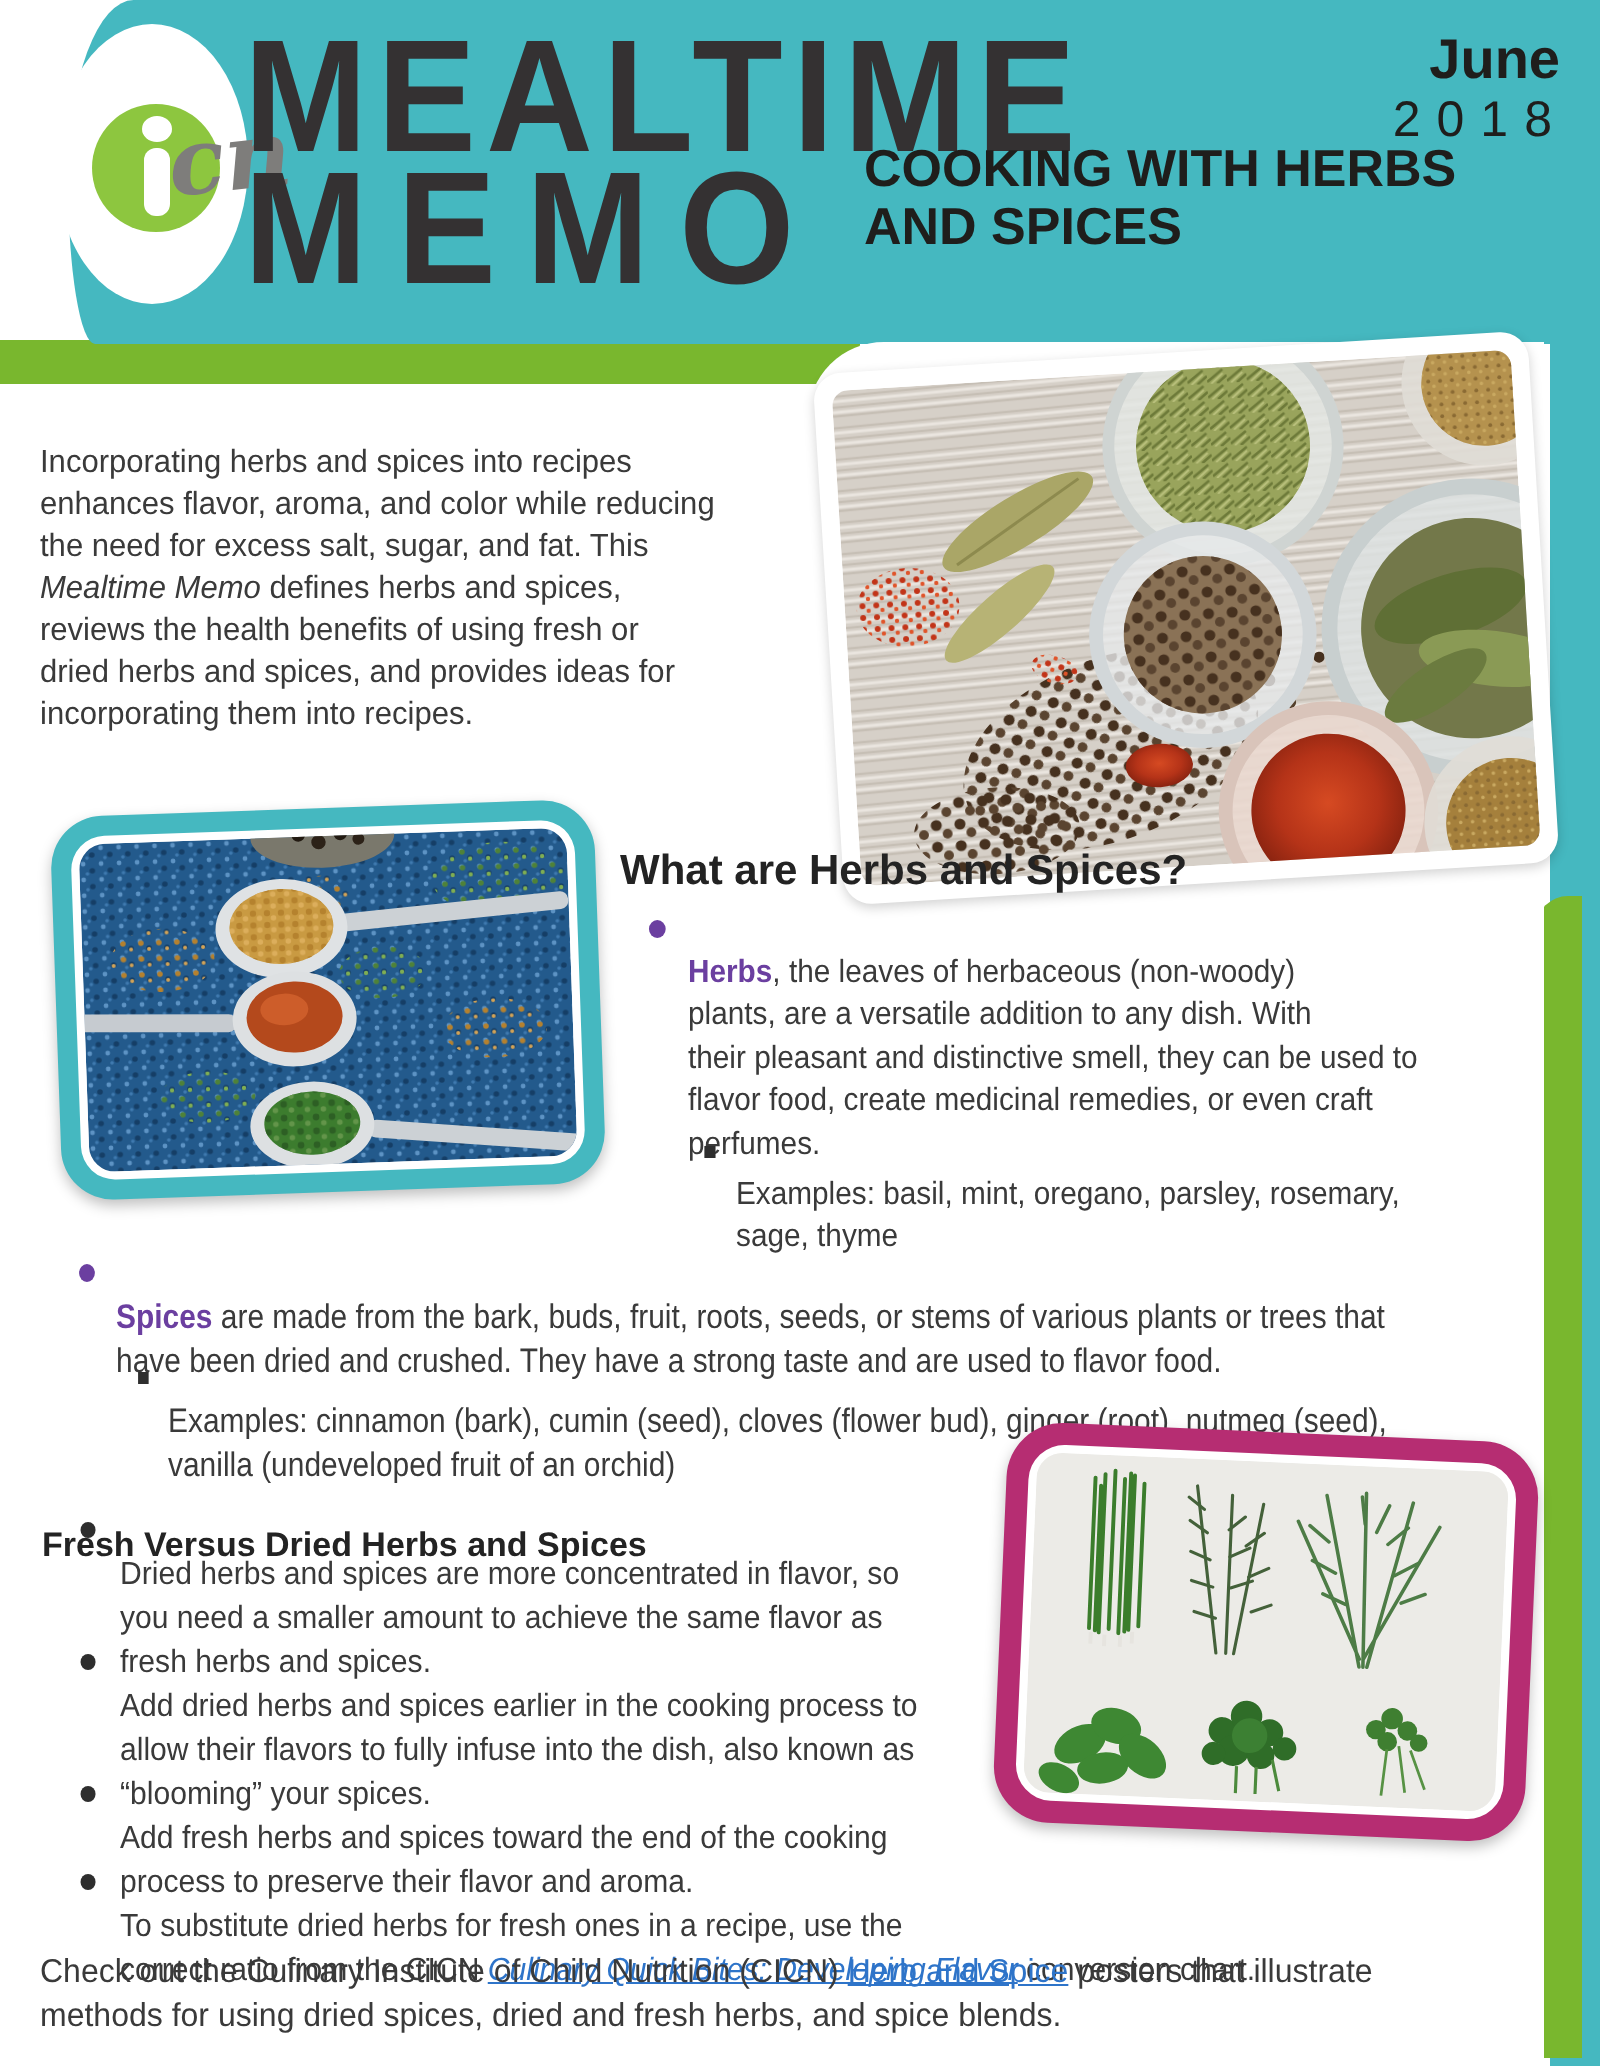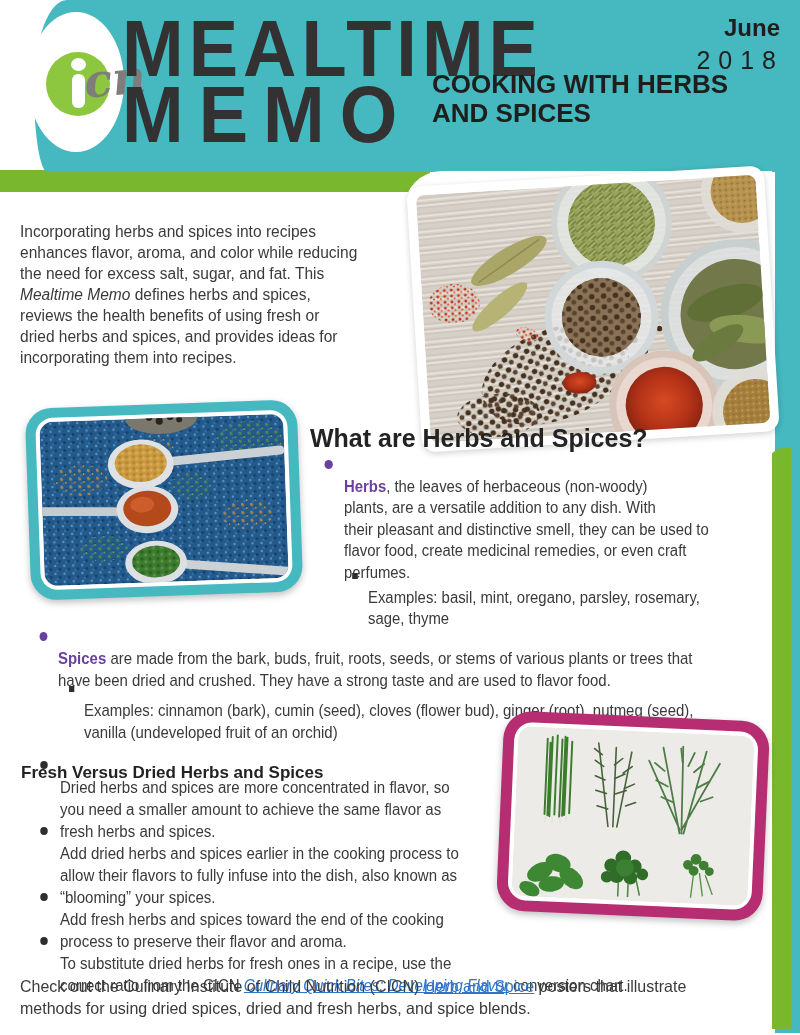--- a/index.html
+++ b/index.html
@@ -25,27 +25,27 @@
   #logo-cn{left:84px;top:52px;font-family:"DejaVu Serif",serif;font-style:italic;font-weight:bold;
            font-size:46px;color:#7e7d7b;transform:rotate(-6deg);}
 
   
   .mast{font-weight:bold;color:#343132;letter-spacing:5px;line-height:64px;font-size:74px;
         transform:scaleY(1.08);transform-origin:0 0;white-space:nowrap;}
   #mast1{left:122px;top:14px;}
   #mast2{left:122px;top:80px;letter-spacing:15px;}
   .subt{font-weight:bold;color:#1f1e1c;font-size:26px;line-height:29px;white-space:pre-line;}
   #subtitle{left:432px;top:70px;}
-  #issue-month{right:20px;top:14px;font-weight:bold;font-size:24px;color:#1f1e1c;text-align:right;}
+  #issue-month{right:20px;top:14px;font-weight:bold;font-size:28px;color:#1f1e1c;text-align:right;}
   #issue-year{right:16px;top:46px;font-size:25px;color:#1f1e1c;letter-spacing:8px;text-align:right;}
 
   
   .txt{white-space:pre-line;font-size:16px;line-height:21px;color:#3a3a3a;}
   #intro{left:20px;top:221px;width:400px;transform:scaleX(.97);transform-origin:0 0;}
-  .h2{font-weight:bold;color:#232323;font-size:25px;white-space:nowrap;}
+  .h2{font-weight:bold;color:#232323;font-size:21px;white-space:nowrap;}
   #what-heading{left:310px;top:424px;}
   #fresh-heading{left:21px;top:763px;font-size:17px;}
   .lead{color:#6b3fa0;font-weight:bold;}
   .bullet{position:absolute;}
   .bdot{position:absolute;left:-21px;top:6px;width:9px;height:9px;border-radius:50%;}
   .bdot.purple{background:#6b3fa0;}
   .bdot.black{background:#2e2e2e;width:8px;height:8px;}
   .bsq{position:absolute;left:-17px;top:8px;width:6px;height:6px;background:#2e2e2e;}
   #herbs-bullet{left:344px;top:454px;line-height:21.5px;transform:scaleX(.93);transform-origin:0 0;}
   #herbs-examples{left:368px;top:565px;line-height:21.5px;transform:scaleX(.93);transform-origin:0 0;}

